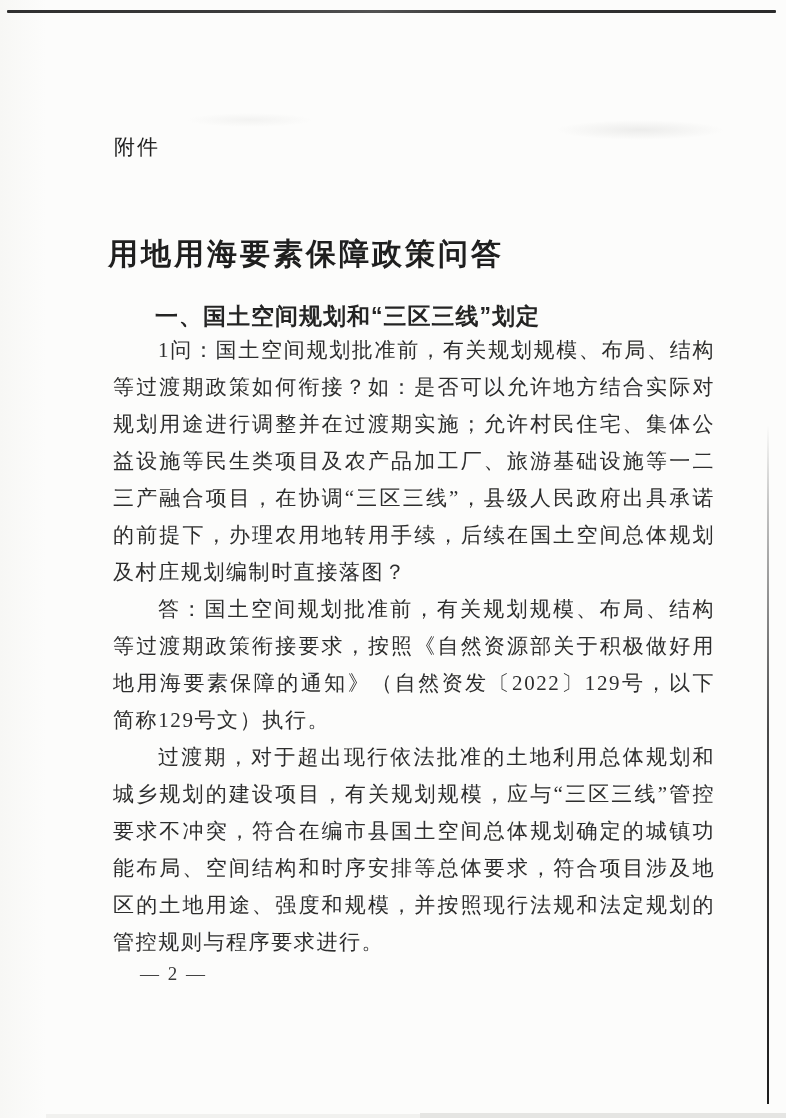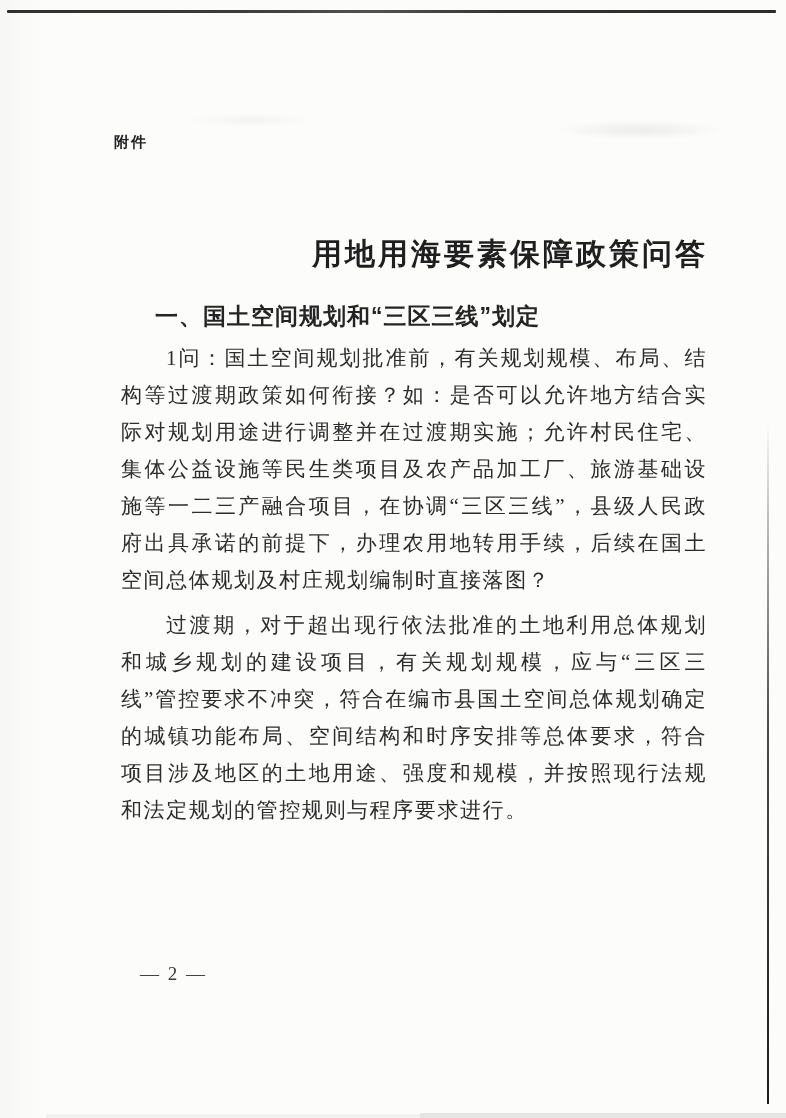--- a/index.html
+++ b/index.html
@@ -44,30 +44,30 @@
     position: absolute;
     bottom: 0; left: 46px; width: 374px;
     height: 4px;
     background: #f1f1ef;
   }
   
   .attachment-label {
     position: absolute;
     left: 114px; top: 133px;
     font-family: "Liberation Sans", "DejaVu Sans", sans-serif;
-    font-weight: bold;
-    font-size: 15px;
+    font-weight: normal;
+    font-size: 21px;
     letter-spacing: 2px;
     color: #222222;
   }
   .doc-title {
     position: absolute;
     left: 108px; top: 214px;
     width: 600px;
-    text-align: right;
+    text-align: left;
     font-weight: bold;
     font-size: 30px;
     letter-spacing: 3px;
     color: #1f1f1f;
     white-space: nowrap;
   }
   .section-heading {
     position: absolute;
     left: 113px; top: 301px;
     width: 604px;
@@ -79,21 +79,21 @@
     letter-spacing: 1px;
     color: #242424;
     white-space: nowrap;
   }
   .body-text {
     position: absolute;
     left: 113px; top: 332px;
     width: 602px;
   }
   .body-text p {
-    margin: 8px;
+    margin: 0;
     font-size: 21px;
     line-height: 37px;
     letter-spacing: 1.6px;
     text-align: justify;
     text-align-last: left;
     text-justify: inter-ideograph;
     text-indent: 45px;
     color: #2d2d2d;
   }
   .page-number {
@@ -115,18 +115,19 @@
   <div class="edge-band-bottom"></div>
 
   <div class="attachment-label">附件</div>
 
   <h1 class="doc-title">用地用海要素保障政策问答</h1>
 
   <div class="section-heading">一、国土空间规划和“三区三线”划定</div>
 
   <div class="body-text">
     <p>1问：国土空间规划批准前，有关规划规模、布局、结构等过渡期政策如何衔接？如：是否可以允许地方结合实际对规划用途进行调整并在过渡期实施；允许村民住宅、集体公益设施等民生类项目及农产品加工厂、旅游基础设施等一二三产融合项目，在协调“三区三线”，县级人民政府出具承诺的前提下，办理农用地转用手续，后续在国土空间总体规划及村庄规划编制时直接落图？</p>
+    <p>答：国土空间规划批准前，有关规划规模、布局、结构等过渡期政策衔接要求，按照《自然资源部关于积极做好用地用海要素保障的通知》（自然资发〔2022〕129号，以下简称129号文）执行。</p>
     <p>过渡期，对于超出现行依法批准的土地利用总体规划和城乡规划的建设项目，有关规划规模，应与“三区三线”管控要求不冲突，符合在编市县国土空间总体规划确定的城镇功能布局、空间结构和时序安排等总体要求，符合项目涉及地区的土地用途、强度和规模，并按照现行法规和法定规划的管控规则与程序要求进行。</p>
   </div>
 
   <div class="page-number">— 2 —</div>
 
 </div>
 
 </body></html>

